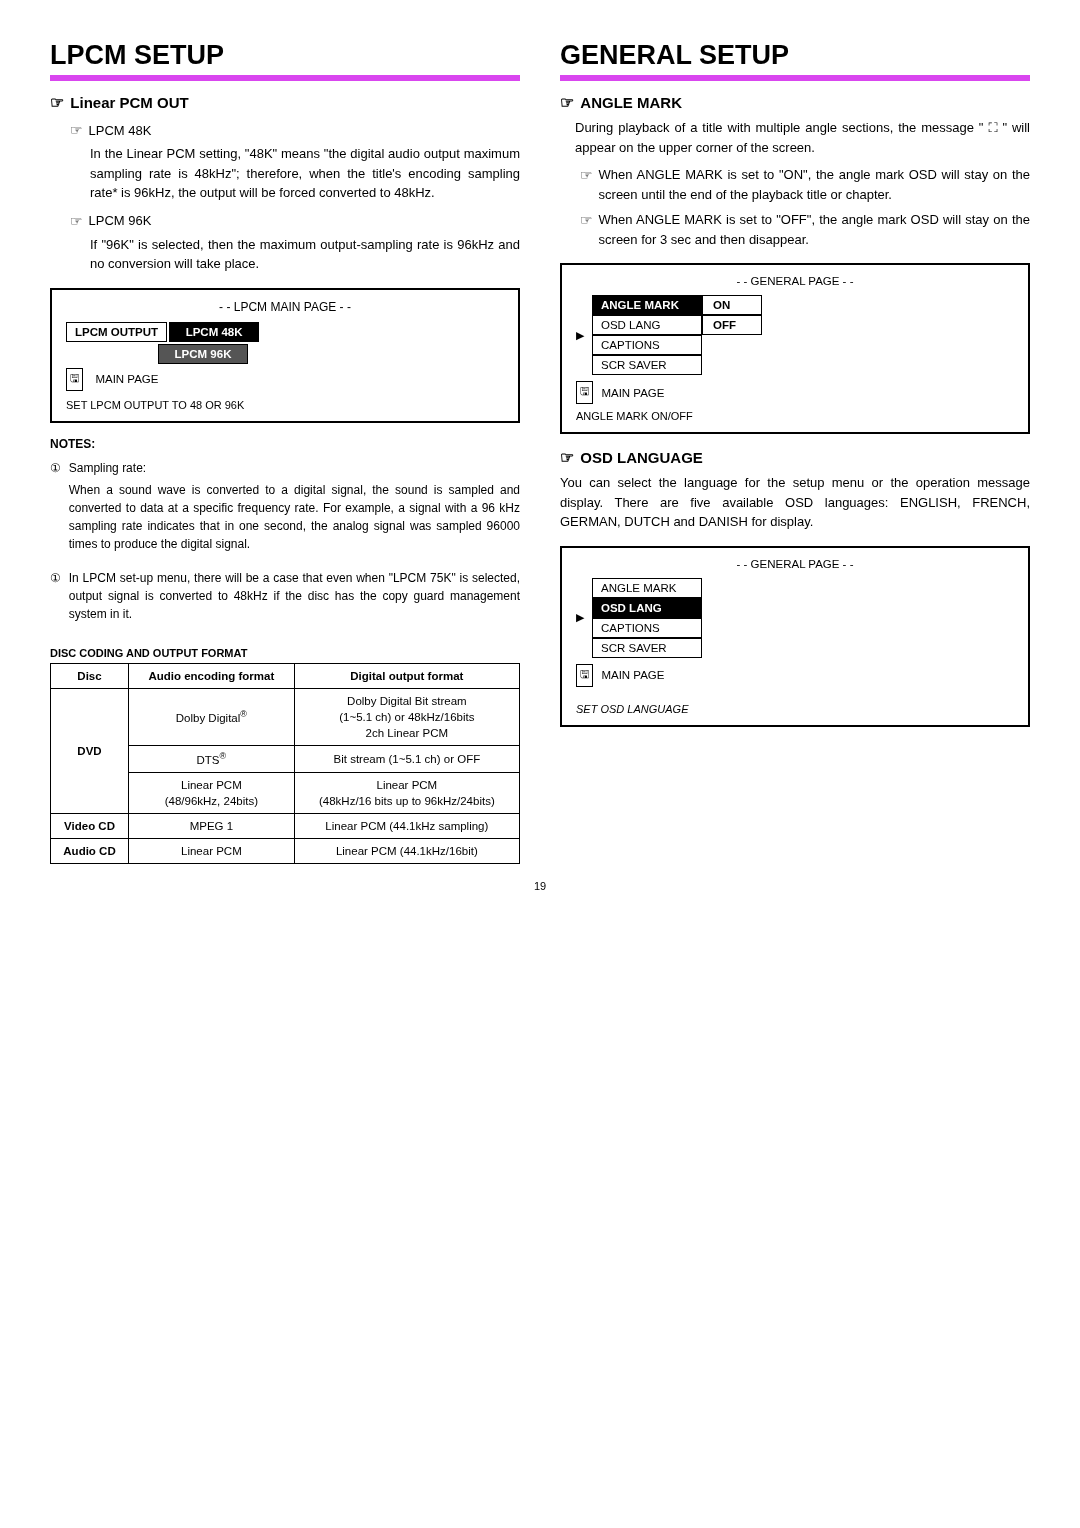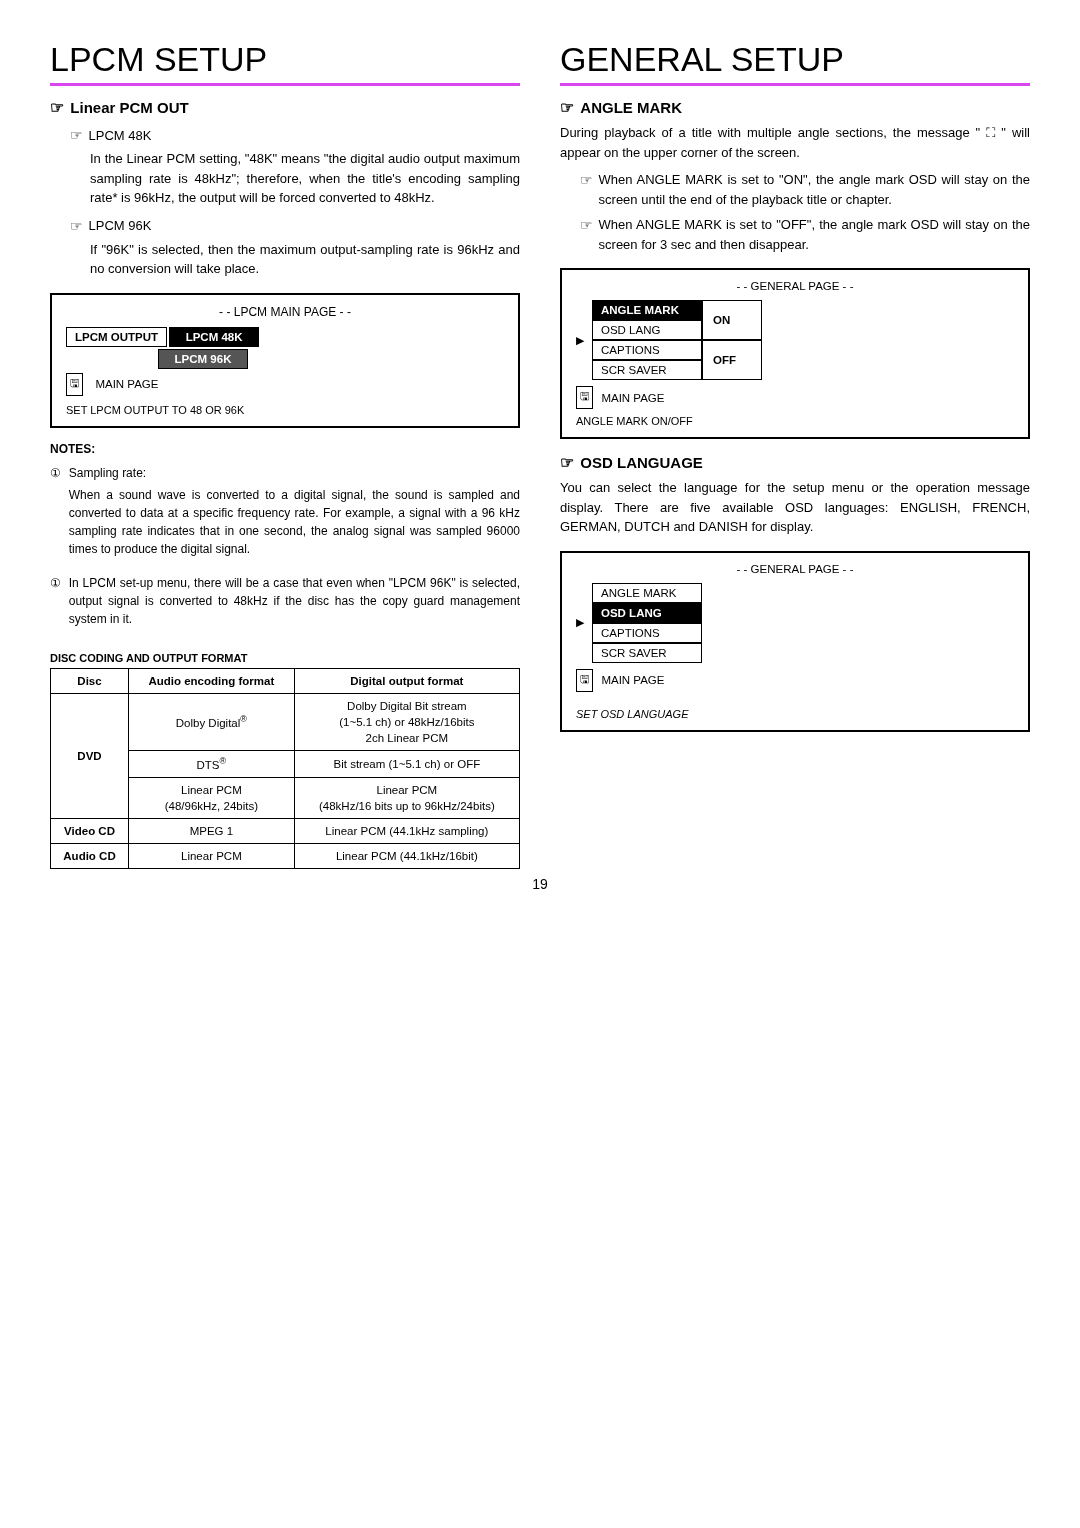--- a/index.html
+++ b/index.html
@@ -16,24 +16,24 @@
       display: flex;
       gap: 40px;
     }
     .col-left {
       flex: 1;
     }
     .col-right {
       flex: 1;
     }
     h1.section-title {
-      font-size: 34px;
-      font-weight: normal;
+      font-size: 27px;
+      font-weight: bold;
       margin-bottom: 12px;
-      border-bottom: 3px solid #d946ef;
+      border-bottom: 6px solid #d946ef;
       padding-bottom: 4px;
     }
     .sub-section-title {
       font-size: 15px;
       font-weight: bold;
       margin: 10px 0 6px 0;
       display: flex;
       align-items: center;
       gap: 6px;
     }
@@ -149,22 +149,22 @@
       vertical-align: middle;
       line-height: 1.4;
     }
     .disc-table th {
       font-weight: bold;
     }
 
     
     .page-number {
       text-align: center;
-      margin-top: 7px;
-      font-size: 14px;
+      margin-top: 16px;
+      font-size: 11px;
     }
 
     
     .general-box {
       border: 2px solid #000;
       padding: 10px 14px;
       margin: 14px 0;
       font-size: 11.5px;
     }
     .general-box-title {
@@ -177,21 +177,21 @@
       min-width: 110px;
       font-size: 11.5px;
     }
     .general-cell.selected-row {
       background: #000;
       color: #fff;
       font-weight: bold;
     }
     .general-value-cell {
       border: 1px solid #000;
-      padding: 13px 10px;
+      padding: 3px 10px;
       min-width: 60px;
       font-size: 11.5px;
       font-weight: bold;
     }
     .general-value-cell.on-val {
       
     }
     .general-value-cell.off-val {
       font-weight: bold;
     }
@@ -250,21 +250,21 @@
       <div class="notes-title">NOTES:</div>
       <div class="note-item">
         <span class="note-num">①</span>
         <div>
           <p style="margin-bottom:4px; font-size:12px;">Sampling rate:</p>
           <p style="font-size:12px; text-align:justify;">When a sound wave is converted to a digital signal, the sound is sampled and converted to data at a specific frequency rate. For example, a signal with a 96 kHz sampling rate indicates that in one second, the analog signal was sampled 96000 times to produce the digital signal.</p>
         </div>
       </div>
       <div class="note-item">
         <span class="note-num">①</span>
-        <p style="font-size:12px; text-align:justify;">In LPCM set-up menu, there will be a case that even when "LPCM 96K" is selected, output signal is converted to 48kHz if the disc has the copy guard management system in it.</p>
+        <p style="font-size:12px; text-align:justify;">In LPCM set-up menu, there will be a case that even when "LPCM 75K" is selected, output signal is converted to 48kHz if the disc has the copy guard management system in it.</p>
       </div>
     </div>
 
     <div class="disc-table-section">
       <div class="disc-table-title">DISC CODING AND OUTPUT FORMAT</div>
       <table class="disc-table">
         <thead>
           <tr>
             <th>Disc</th>
             <th>Audio encoding format</th>
@@ -302,21 +302,21 @@
 
   <div class="col-right">
     <h1 class="section-title">GENERAL SETUP</h1>
 
 
     <div class="sub-section-title" style="margin-top:12px;">
       <span style="font-size:16px;">☞</span>
       <span>ANGLE MARK</span>
     </div>
 
-    <p style="margin-left:0;">
+    <p style="margin-left:15px;">
       During playback of a title with multiple angle sections, the message " <span style="font-size:13px;">⛶</span> " will appear on the upper corner of the screen.
     </p>
 
     <div class="bullet-item indent">
       <span class="bullet-sym">☞</span>
       <span>When ANGLE MARK is set to "ON", the angle mark OSD will stay on the screen until the end of the playback title or chapter.</span>
     </div>
     <div class="bullet-item indent">
       <span class="bullet-sym">☞</span>
       <span>When ANGLE MARK is set to "OFF", the angle mark OSD will stay on the screen for 3 sec and then disappear.</span>

